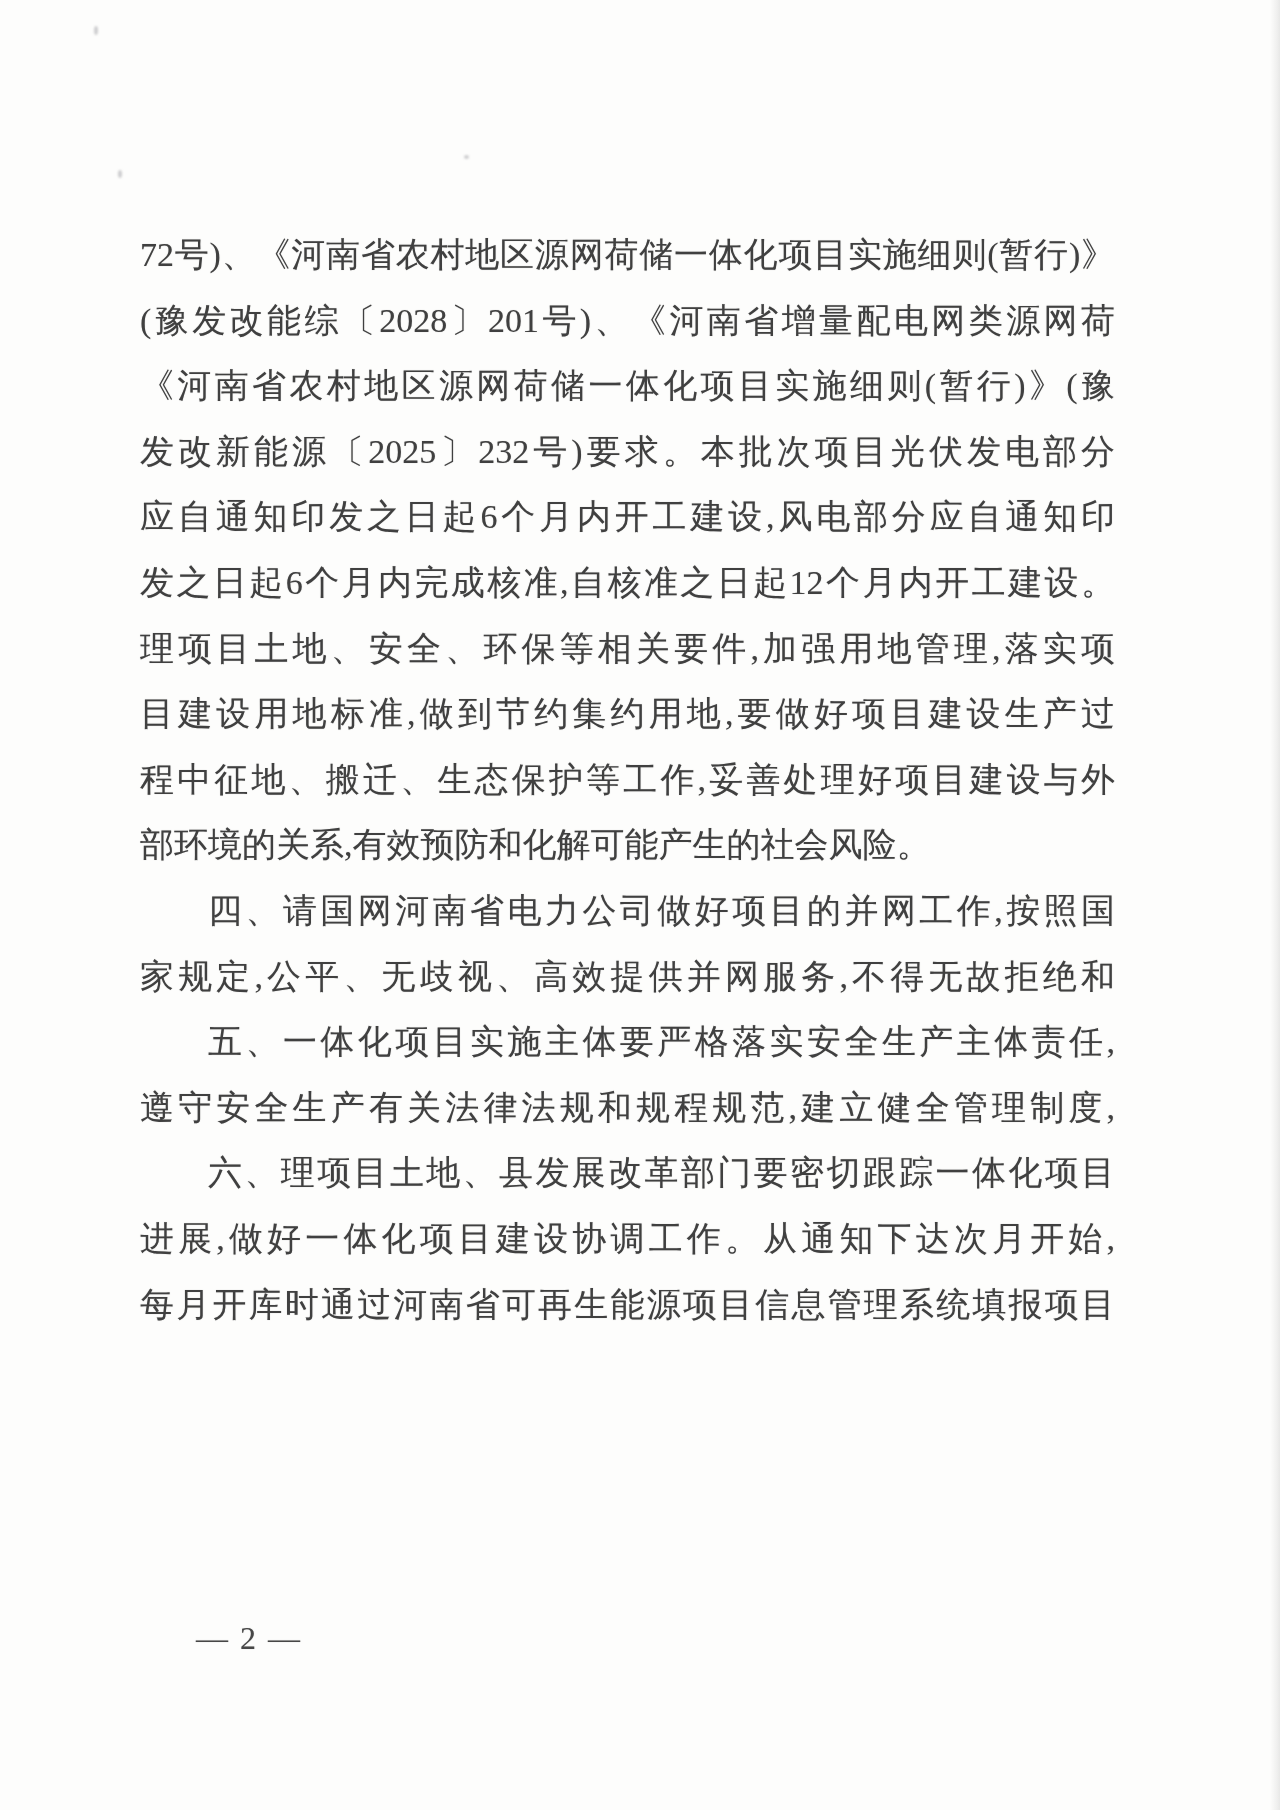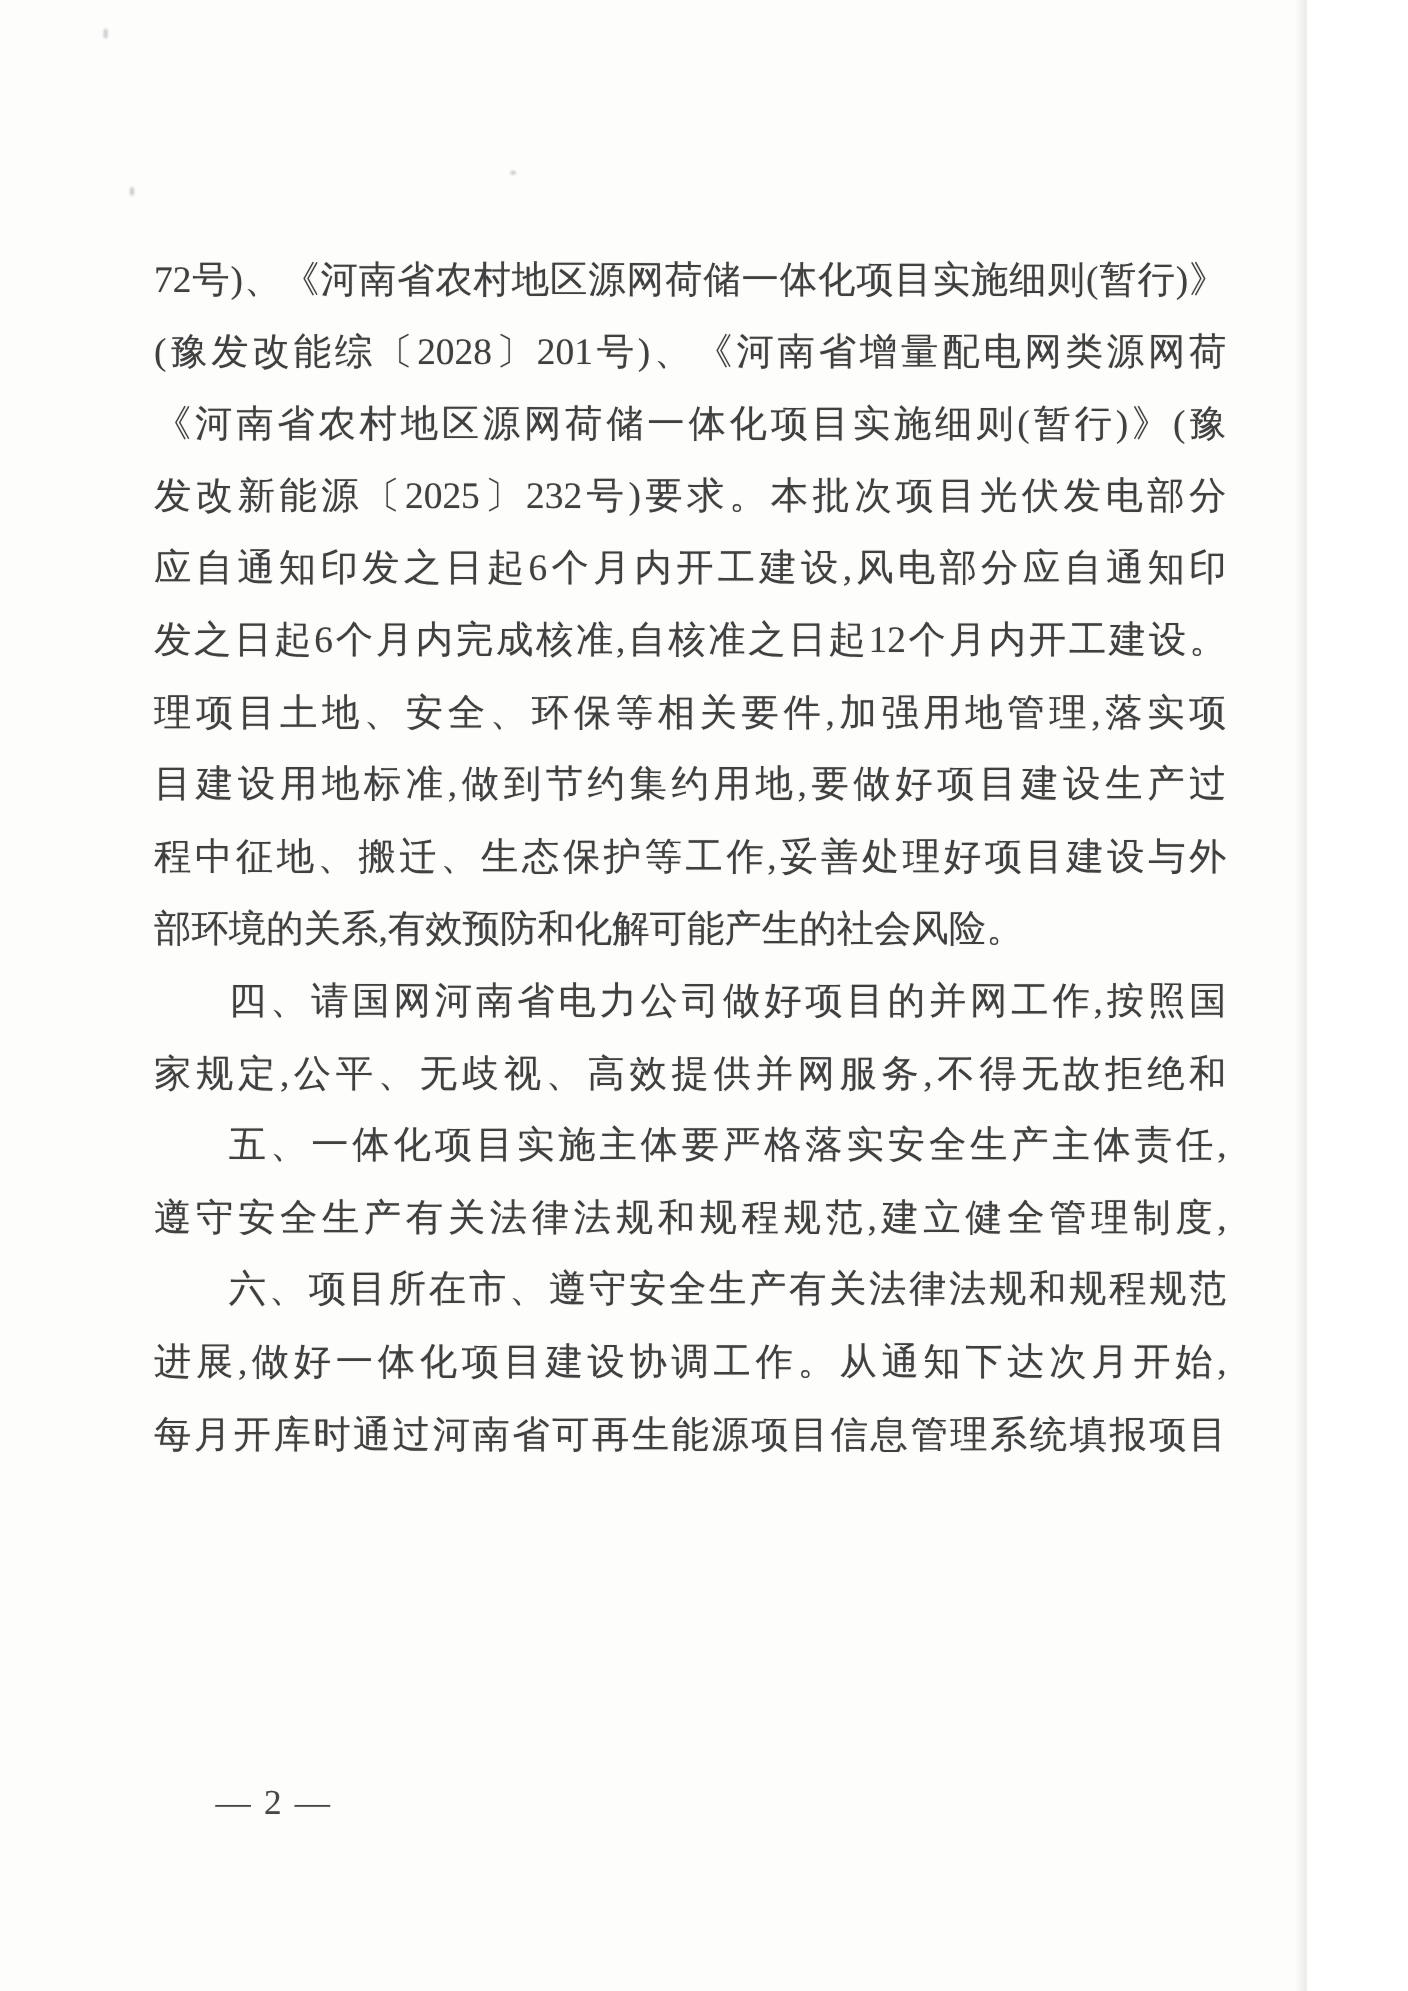--- a/index.html
+++ b/index.html
@@ -2,21 +2,21 @@
 <html><head>
 <meta charset="utf-8">
 <style>
   html, body {
     margin: 0;
     padding: 0;
     background: #ffffff;
   }
   .page {
     position: relative;
-    width: 1188px;
+    width: 1280px;
     height: 1810px;
     background: #fdfdfc;
     overflow: hidden;
     font-family: "Liberation Serif", "DejaVu Serif", serif;
   }
   .text-block {
     position: absolute;
     left: 140px;
     top: 222px;
     width: 975px;
@@ -81,21 +81,21 @@
     <div class="ln">应自通知印发之日起6个月内开工建设,风电部分应自通知印</div>
     <div class="ln">发之日起6个月内完成核准,自核准之日起12个月内开工建设。</div>
     <div class="ln">理项目土地、安全、环保等相关要件,加强用地管理,落实项</div>
     <div class="ln">目建设用地标准,做到节约集约用地,要做好项目建设生产过</div>
     <div class="ln">程中征地、搬迁、生态保护等工作,妥善处理好项目建设与外</div>
     <div class="ln end">部环境的关系,有效预防和化解可能产生的社会风险。</div>
     <div class="ln ind">四、请国网河南省电力公司做好项目的并网工作,按照国</div>
     <div class="ln">家规定,公平、无歧视、高效提供并网服务,不得无故拒绝和</div>
     <div class="ln ind">五、一体化项目实施主体要严格落实安全生产主体责任,</div>
     <div class="ln">遵守安全生产有关法律法规和规程规范,建立健全管理制度,</div>
-    <div class="ln ind">六、项目所在市、遵守安全生产有关法律法规和规程规范</div>
+    <div class="ln ind">六、理项目土地、县发展改革部门要密切跟踪一体化项目</div>
     <div class="ln">进展,做好一体化项目建设协调工作。从通知下达次月开始,</div>
     <div class="ln">每月开库时通过河南省可再生能源项目信息管理系统填报项目</div>
   </div>
 
   <div class="page-footer">— 2 —</div>
 
   <div class="scan-edge-right"></div>
 
 </div>
 

